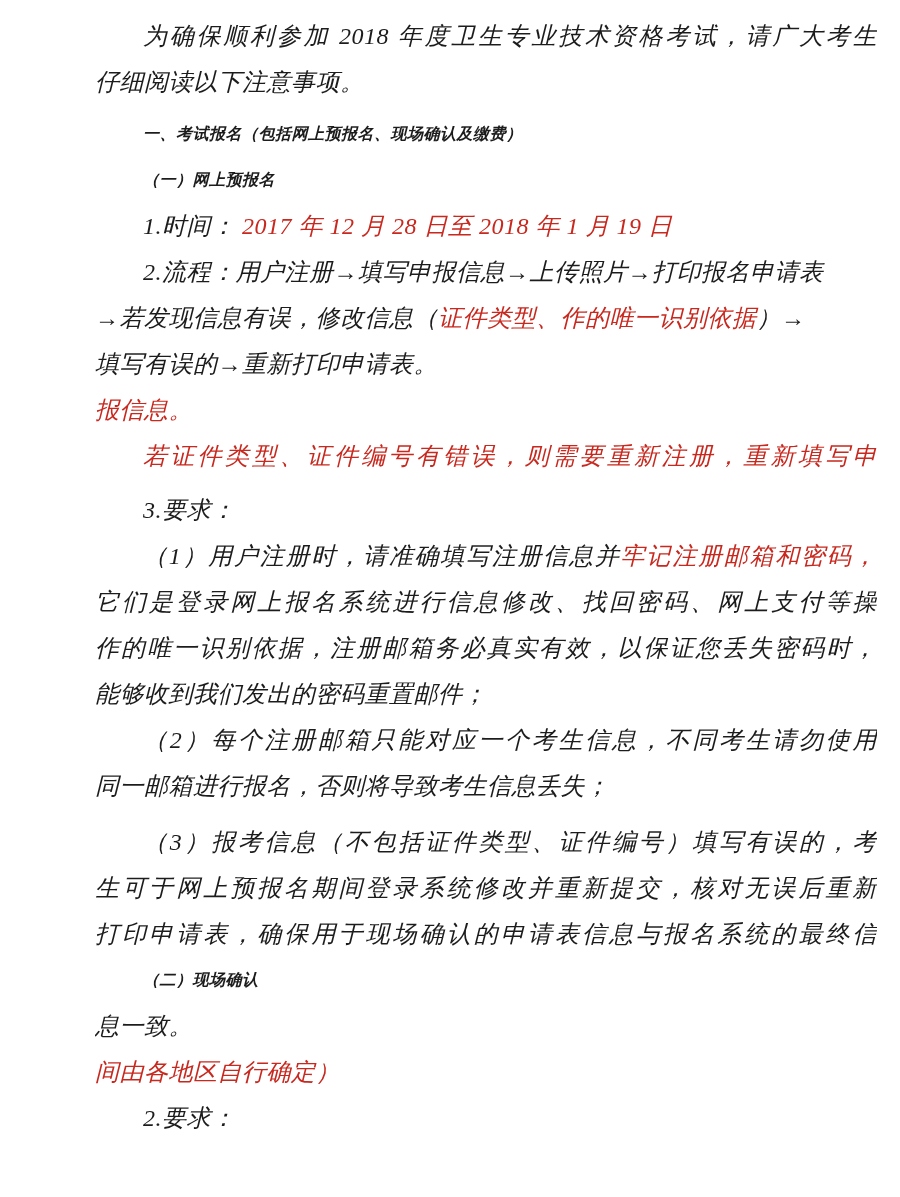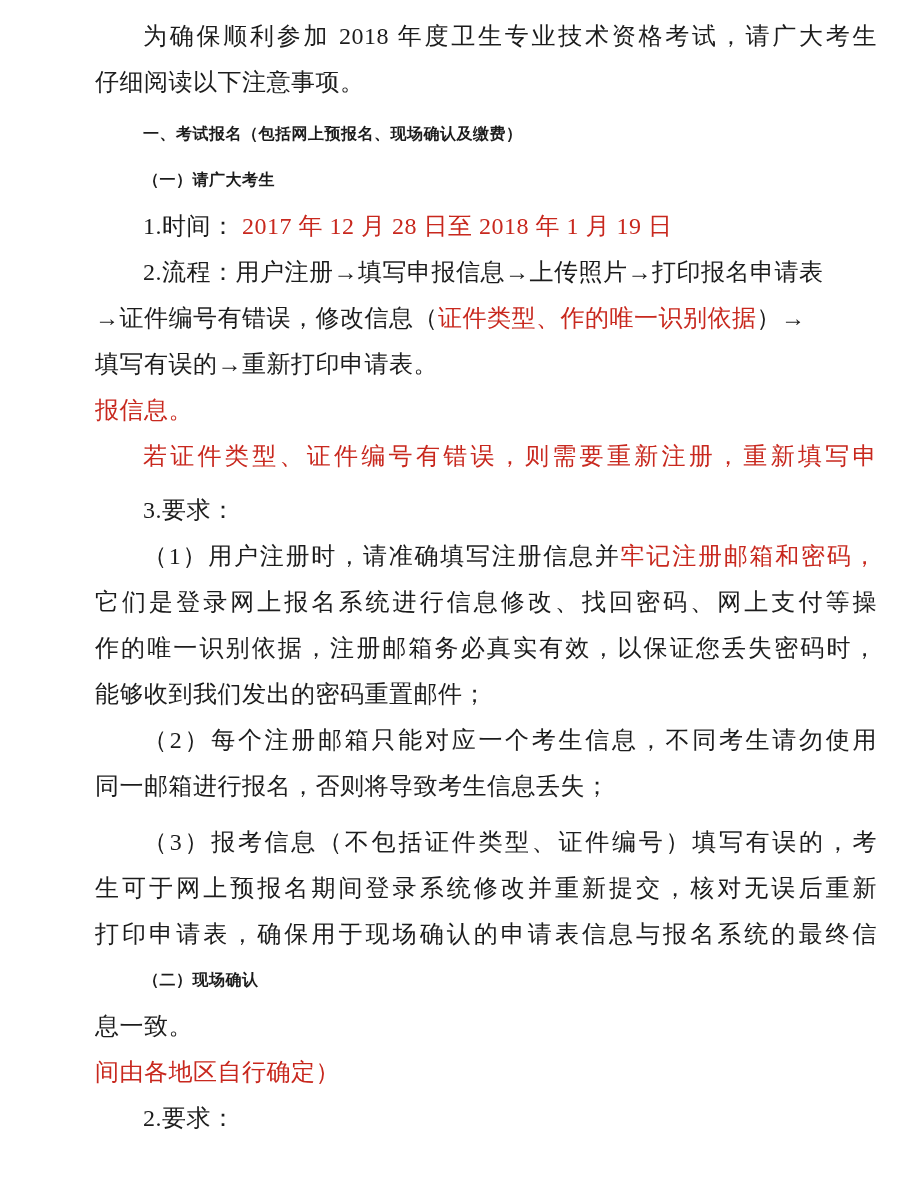--- a/index.html
+++ b/index.html
@@ -12,20 +12,21 @@
     height: 1197px;
     overflow: hidden;
     font-family: "Liberation Serif", "DejaVu Serif", serif;
     color: #1c1c1c;
   }
   .doc {
     box-sizing: border-box;
     width: 900px;
     height: 889px;
     padding: 13px 23px 0 95px;
+    font-style: italic;
   }
   .line {
     width: 782px;
     height: 46px;
     line-height: 46px;
     font-size: 24px;
     overflow: hidden;
     letter-spacing: 0.5px;
   }
   .line.indent { text-indent: 48px; }
@@ -45,24 +46,24 @@
   .red { color: var(--red, #c8281e); }
 </style>
 </head>
 <body style="background: rgb(255, 255, 255); color: rgb(28, 28, 28); --red: #c8281e;">
 
 <div class="doc">
   <div>
       <div class="line indent j"><span>为确保顺利参加 2018 年度卫生专业技术资格考试，请广大考生</span></div>
       <div class="line"><span>仔细阅读以下注意事项。</span></div>
       <div class="line indent bold gap-6"><span>一、考试报名（包括网上预报名、现场确认及缴费）</span></div>
-      <div class="line indent bold"><span>（一）请广大考生</span></div>
+      <div class="line indent bold"><span>（一）网上预报名</span></div>
       <div class="line indent"><span>1.时间： </span><span class="red">2017 年 12 月 28 日至 2018 年 1 月 19 日</span></div>
       <div class="line indent"><span>2.流程：用户注册→填写申报信息→上传照片→打印报名申请表</span></div>
-      <div class="line"><span>→证件编号有错误，修改信息（</span><span class="red">证件类型、作的唯一识别依据</span><span>）→</span></div>
+      <div class="line"><span>→若发现信息有误，修改信息（</span><span class="red">证件类型、作的唯一识别依据</span><span>）→</span></div>
       <div class="line"><span>填写有误的→重新打印申请表。</span></div>
       <div class="line"><span class="red">报信息。</span></div>
       <div class="line indent j"><span class="red">若证件类型、证件编号有错误，则需要重新注册，重新填写申</span></div>
       <div class="line indent gap-8"><span>3.要求：</span></div>
       <div class="line indent j"><span>（1）用户注册时，请准确填写注册信息并</span><span class="red">牢记注册邮箱和密码，</span></div>
       <div class="line j"><span>它们是登录网上报名系统进行信息修改、找回密码、网上支付等操</span></div>
       <div class="line j"><span>作的唯一识别依据，注册邮箱务必真实有效，以保证您丢失密码时，</span></div>
       <div class="line"><span>能够收到我们发出的密码重置邮件；</span></div>
       <div class="line indent j"><span>（2）每个注册邮箱只能对应一个考生信息，不同考生请勿使用</span></div>
       <div class="line"><span>同一邮箱进行报名，否则将导致考生信息丢失；</span></div>

